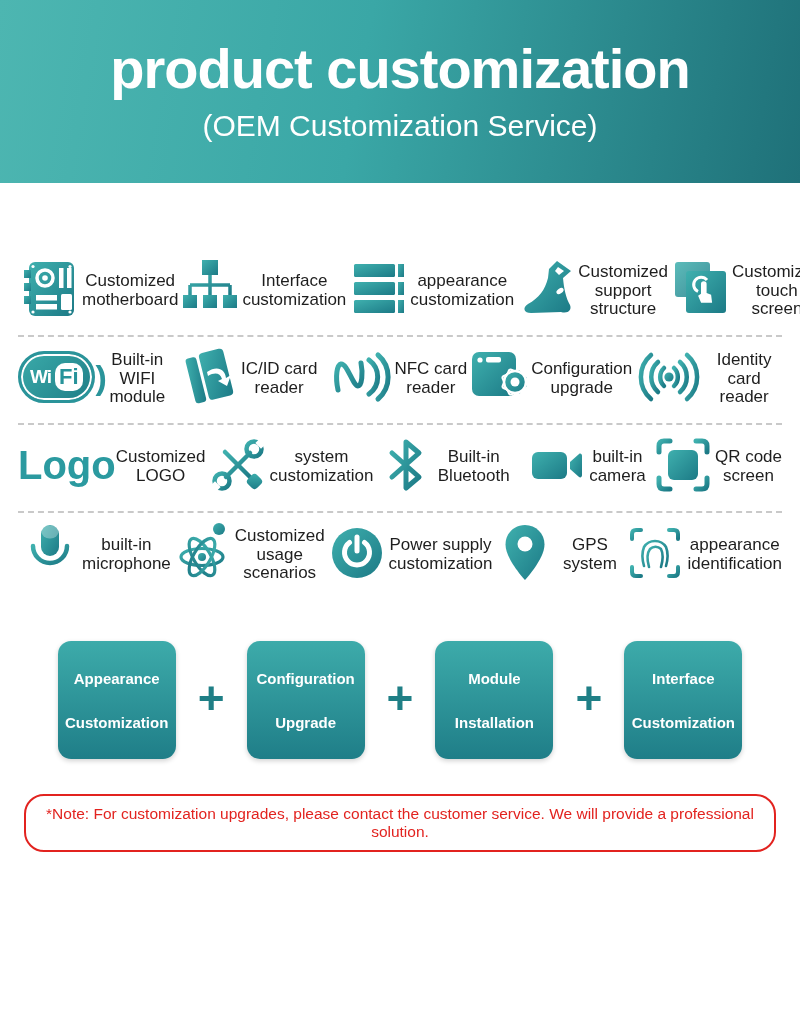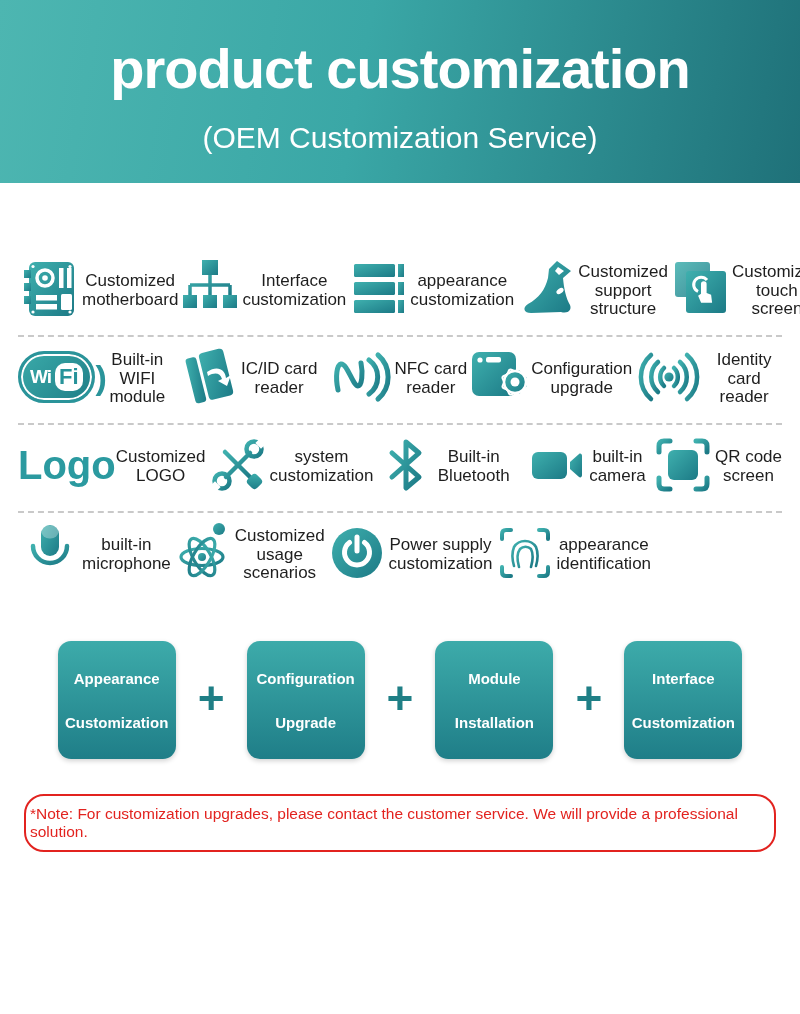--- a/index.html
+++ b/index.html
@@ -1,21 +1,21 @@
 <!DOCTYPE html>
 <html><head>
 <meta charset="utf-8">
 <style>
   html,body{margin:0;padding:0;background:#fff;}
   .page{width:800px;height:1014px;background:#fff;font-family:"Liberation Sans",sans-serif;overflow:hidden;position:relative;}
 
   
   .hero{height:183px;background:linear-gradient(100deg,#4db6b1 0%,#3aa7a6 45%,#1f7179 100%);
         display:flex;flex-direction:column;align-items:center;justify-content:center;}
-  .hero h1{margin:12px;color:#fff;font-size:56px;font-weight:700;letter-spacing:-1px;line-height:1.05;}
+  .hero h1{margin:0;color:#fff;font-size:56px;font-weight:700;letter-spacing:-1px;line-height:1.05;}
   .hero .sub{color:#fff;font-size:30px;margin-top:10px;font-weight:400;}
 
   
   .grid{padding:72px 18px 0 18px;}
   .row{display:grid;grid-template-columns:repeat(5,1fr);padding-bottom:8px;margin-bottom:6px;}
   .row.dashed{border-bottom:2px dashed #c9c9c9;}
   .cell{display:flex;flex-direction:row;align-items:center;justify-content:flex-end;}
   .icbox{height:68px;display:flex;align-items:center;justify-content:center;margin-bottom:4px;}
   .icbox svg{height:64px;width:64px;display:block;}
   .icbox svg.wide{width:74px;}
@@ -34,21 +34,21 @@
 
   
   .combo{display:flex;align-items:center;justify-content:center;gap:22px;margin-top:42px;}
   .cbox{width:118px;height:118px;border-radius:13px;background:linear-gradient(180deg,#3dabaa,#1f7e88);
         color:#fff;font-weight:700;font-size:15px;display:flex;flex-direction:column;align-items:center;
         justify-content:center;gap:27px;text-align:center;box-shadow:0 2px 5px rgba(0,0,0,.18);}
   .plus{color:#1f7f86;font-size:46px;font-weight:700;line-height:1;padding-bottom:4px;}
 
   
   .note{margin:35px auto 0 auto;width:752px;border:2px solid #e2231f;border-radius:20px;color:#e2231f;
-        font-size:15.5px;padding:9px 4px;box-sizing:border-box;}
+        font-size:15.5px;text-align:center;padding:9px 4px;box-sizing:border-box;}
 </style>
 </head>
 <body>
 
 <svg width="0" height="0" style="position:absolute" aria-hidden="true">
   <defs>
     <linearGradient id="tg" x1="0" y1="0" x2="1" y2="1">
       <stop offset="0" stop-color="#3fb0ae"></stop>
         <stop offset="1" stop-color="#1c7a86"></stop>
     </linearGradient>
@@ -347,20 +347,32 @@
             </svg>
         </div>
         <div class="lbl">
             <span>Power supply</span>
             <span>customization</span>
           </div>
       </div>
       <div class="cell">
         <div class="icbox">
           <svg viewBox="0 0 64 64">
+              <path d="M32 4 C21 4 12.5 12.5 12.5 23.5 C12.5 38 32 59 32 59 C32 59 51.5 38 51.5 23.5 C51.5 12.5 43 4 32 4 Z" fill="url(#tg)"></path>
+              <circle cx="32" cy="23" r="7.5" fill="#fff"></circle>
+            </svg>
+        </div>
+        <div class="lbl">
+            <span>GPS system</span>
+            <span></span>
+          </div>
+      </div>
+      <div class="cell">
+        <div class="icbox">
+          <svg viewBox="0 0 64 64">
               <g fill="none" stroke="url(#tg)" stroke-width="4" stroke-linecap="round">
                 <path d="M9 18 V13 Q9 9 13 9 H18"></path>
                 <path d="M46 9 H51 Q55 9 55 13 V18"></path>
                 <path d="M55 46 V51 Q55 55 51 55 H46"></path>
                 <path d="M18 55 H13 Q9 55 9 51 V46"></path>
               </g>
               <g fill="none" stroke="url(#tg)" stroke-width="2.6" stroke-linecap="round">
                 <path d="M21 45 C19 38 19 31 21 26 A13 13 0 0 1 43 26 C45 31 45 38 43 45"></path>
                 <path d="M26 46 C24 39 24 32 27 28 A8 8 0 0 1 38 28 C40 32 40 39 38 46"></path>
                 <path d="M32 46 V31"></path>

